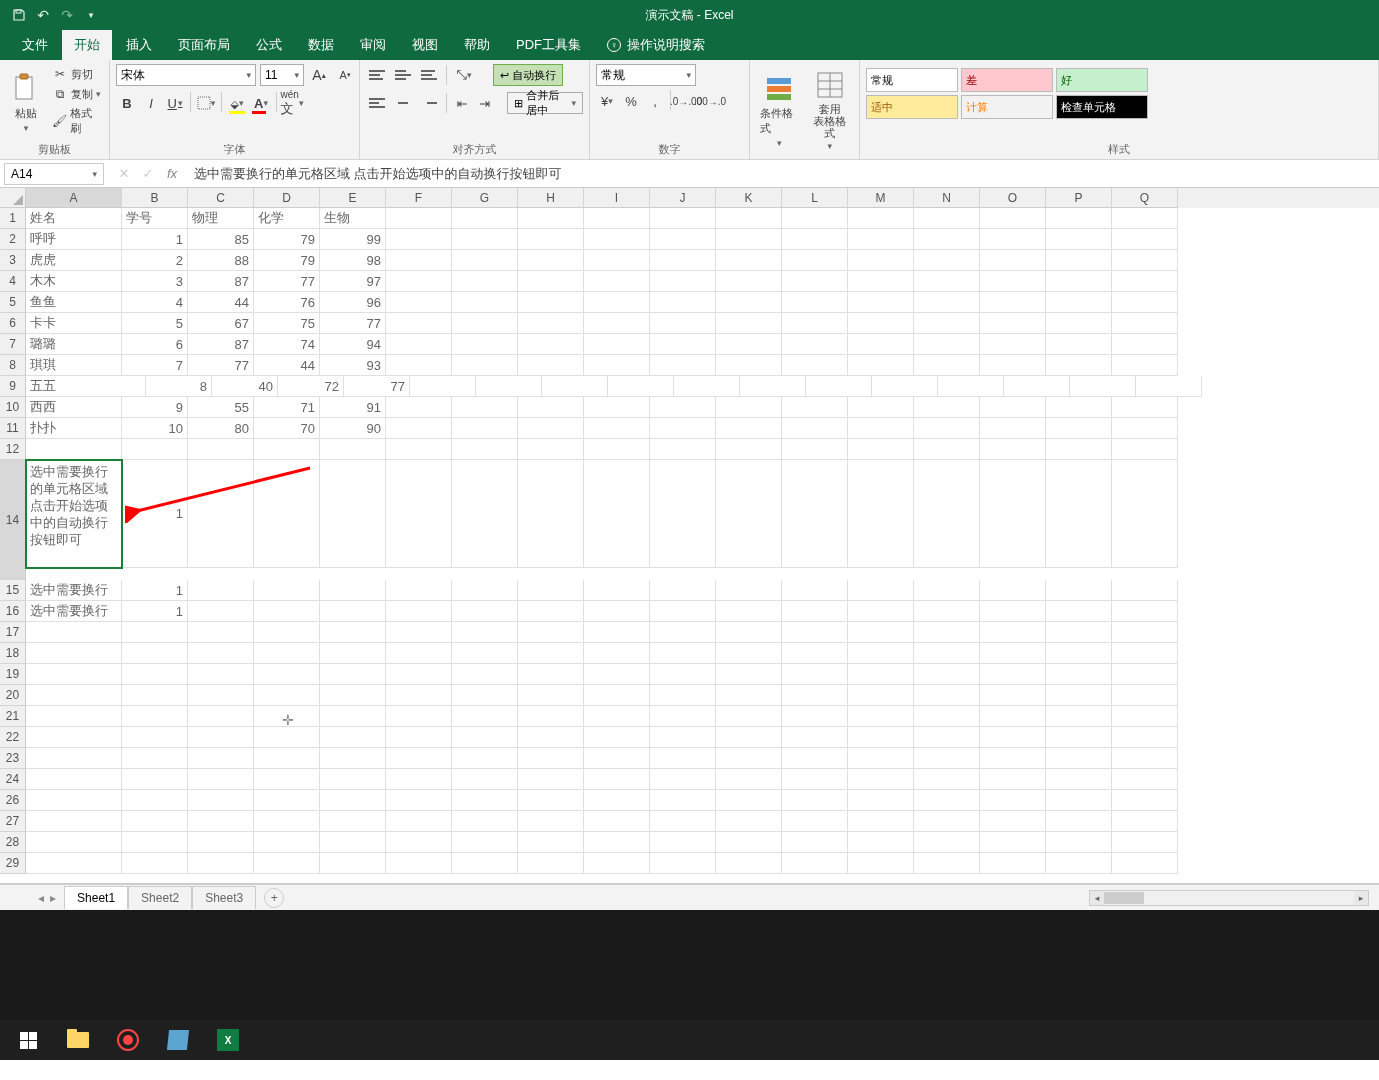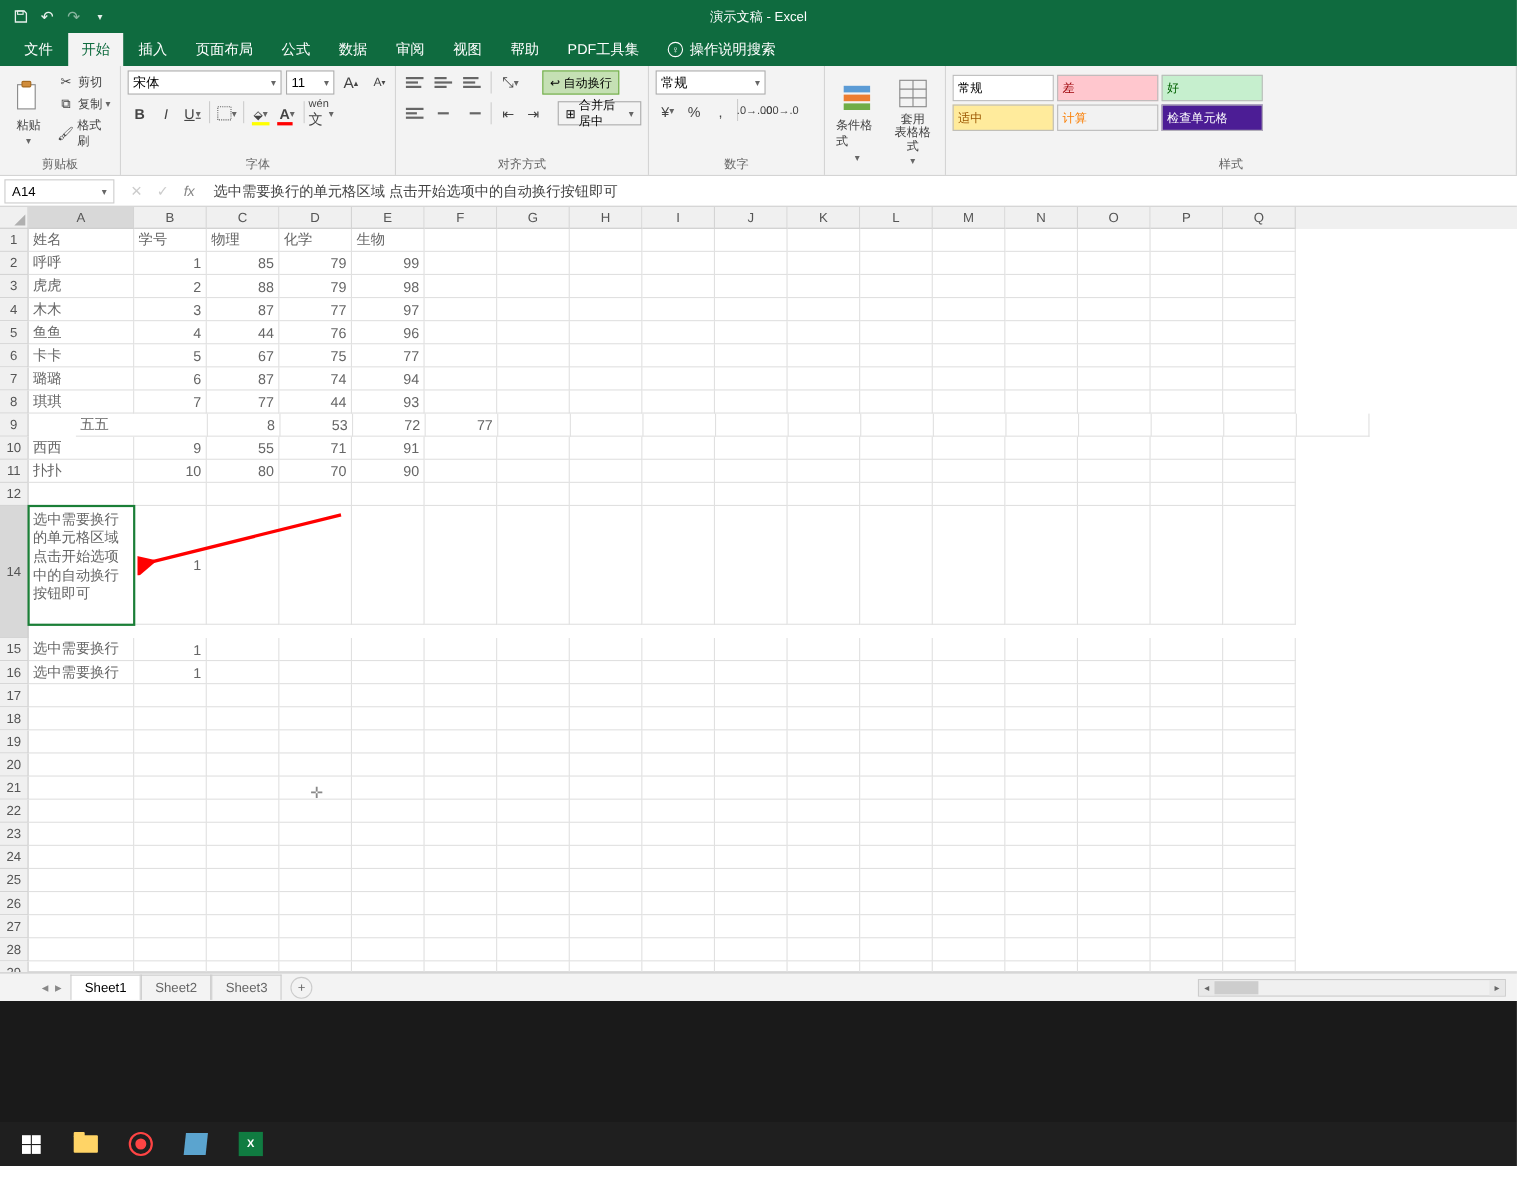--- a/index.html
+++ b/index.html
@@ -41,21 +41,21 @@
 .wrap-btn { height:22px; border:1px solid #ababab; background:#e8e8e8; padding:2px 6px; font-size:11px; display:flex; align-items:center; gap:3px;}
 .wrap-btn.active { background:#c5e0b4; border-color:#70ad47;}
 .num-fmt { width:100px; height:22px; border:1px solid #ababab; background:#fff; font-size:12px; padding:2px 4px; display:flex; align-items:center; justify-content:space-between;}
 .styles-grid { display:flex; gap:3px;}
 .style-cell { width:92px; height:24px; border:1px solid #bbb; font-size:11px; display:flex; align-items:center; padding:0 4px;}
 .sty-normal { background:#fff;}
 .sty-bad { background:#ffc7ce; color:#9c0006;}
 .sty-good { background:#c6efce; color:#006100;}
 .sty-neutral { background:#ffeb9c; color:#9c5700;}
 .sty-calc { background:#f2f2f2; color:#fa7d00;}
-.sty-check { background:#4c1d95; color:#fff;}
+.sty-check { background:#000000; color:#fff;}
 
 
 .fbar { height:28px; border-bottom:1px solid #ccc; display:flex; align-items:center; background:#fff; }
 .name-box { width:100px; height:22px; border:1px solid #ccc; margin:0 4px; padding:2px 6px; font-size:12px; display:flex; align-items:center; justify-content:space-between;}
 .fx-btns { display:flex; align-items:center; gap:4px; padding:0 6px; color:#888;}
 .fx-ic { width:20px; text-align:center; font-size:13px;}
 .formula-input { flex:1; height:22px; border:none; font-size:13px; padding:2px 6px; color:#444;}
 
 
 .grid-wrap { position:relative; height:696px; overflow:hidden; border-bottom:1px solid #ccc;}
@@ -541,23 +541,23 @@
         <div class="cell" style="width: 66px; height: 21px;"></div>
         <div class="cell" style="width: 66px; height: 21px;"></div>
         <div class="cell" style="width: 66px; height: 21px;"></div>
         <div class="cell" style="width: 66px; height: 21px;"></div>
         <div class="cell" style="width: 66px; height: 21px;"></div>
         <div class="cell" style="width: 66px; height: 21px;"></div>
         <div class="cell" style="width: 66px; height: 21px;"></div>
       </div>
       <div class="grid-row">
         <div class="row-h" style="height: 21px;">9</div>
-        <div class="cell" style="width: 120px; height: 21px; margin-left: 43px;">五五</div>
+        <div class="cell" style="width: 120px; height: 21px;">五五</div>
         <div class="cell num" style="width: 66px; height: 21px;">8</div>
-        <div class="cell num" style="width: 66px; height: 21px;">53</div>
+        <div class="cell num" style="width: 66px; height: 21px;">40</div>
         <div class="cell num" style="width: 66px; height: 21px;">72</div>
         <div class="cell num" style="width: 66px; height: 21px;">77</div>
         <div class="cell" style="width: 66px; height: 21px;"></div>
         <div class="cell" style="width: 66px; height: 21px;"></div>
         <div class="cell" style="width: 66px; height: 21px;"></div>
         <div class="cell" style="width: 66px; height: 21px;"></div>
         <div class="cell" style="width: 66px; height: 21px;"></div>
         <div class="cell" style="width: 66px; height: 21px;"></div>
         <div class="cell" style="width: 66px; height: 21px;"></div>
         <div class="cell" style="width: 66px; height: 21px;"></div>
@@ -821,40 +821,20 @@
         <div class="cell" style="width: 66px; height: 21px;"></div>
         <div class="cell" style="width: 66px; height: 21px;"></div>
         <div class="cell" style="width: 66px; height: 21px;"></div>
         <div class="cell" style="width: 66px; height: 21px;"></div>
         <div class="cell" style="width: 66px; height: 21px;"></div>
         <div class="cell" style="width: 66px; height: 21px;"></div>
         <div class="cell" style="width: 66px; height: 21px;"></div>
       </div>
       <div class="grid-row">
         <div class="row-h" style="height: 21px;">24</div>
-        <div class="cell" style="width: 96px; height: 21px;"></div>
-        <div class="cell" style="width: 66px; height: 21px;"></div>
-        <div class="cell" style="width: 66px; height: 21px;"></div>
-        <div class="cell" style="width: 66px; height: 21px;"></div>
-        <div class="cell" style="width: 66px; height: 21px;"></div>
-        <div class="cell" style="width: 66px; height: 21px;"></div>
-        <div class="cell" style="width: 66px; height: 21px;"></div>
-        <div class="cell" style="width: 66px; height: 21px;"></div>
-        <div class="cell" style="width: 66px; height: 21px;"></div>
-        <div class="cell" style="width: 66px; height: 21px;"></div>
-        <div class="cell" style="width: 66px; height: 21px;"></div>
-        <div class="cell" style="width: 66px; height: 21px;"></div>
-        <div class="cell" style="width: 66px; height: 21px;"></div>
-        <div class="cell" style="width: 66px; height: 21px;"></div>
-        <div class="cell" style="width: 66px; height: 21px;"></div>
-        <div class="cell" style="width: 66px; height: 21px;"></div>
-        <div class="cell" style="width: 66px; height: 21px;"></div>
-      </div>
-      <div class="grid-row">
-        <div class="row-h" style="height: 21px;">25</div>
         <div class="cell" style="width: 96px; height: 21px;"></div>
         <div class="cell" style="width: 66px; height: 21px;"></div>
         <div class="cell" style="width: 66px; height: 21px;"></div>
         <div class="cell" style="width: 66px; height: 21px;"></div>
         <div class="cell" style="width: 66px; height: 21px;"></div>
         <div class="cell" style="width: 66px; height: 21px;"></div>
         <div class="cell" style="width: 66px; height: 21px;"></div>
         <div class="cell" style="width: 66px; height: 21px;"></div>
         <div class="cell" style="width: 66px; height: 21px;"></div>
         <div class="cell" style="width: 66px; height: 21px;"></div>

